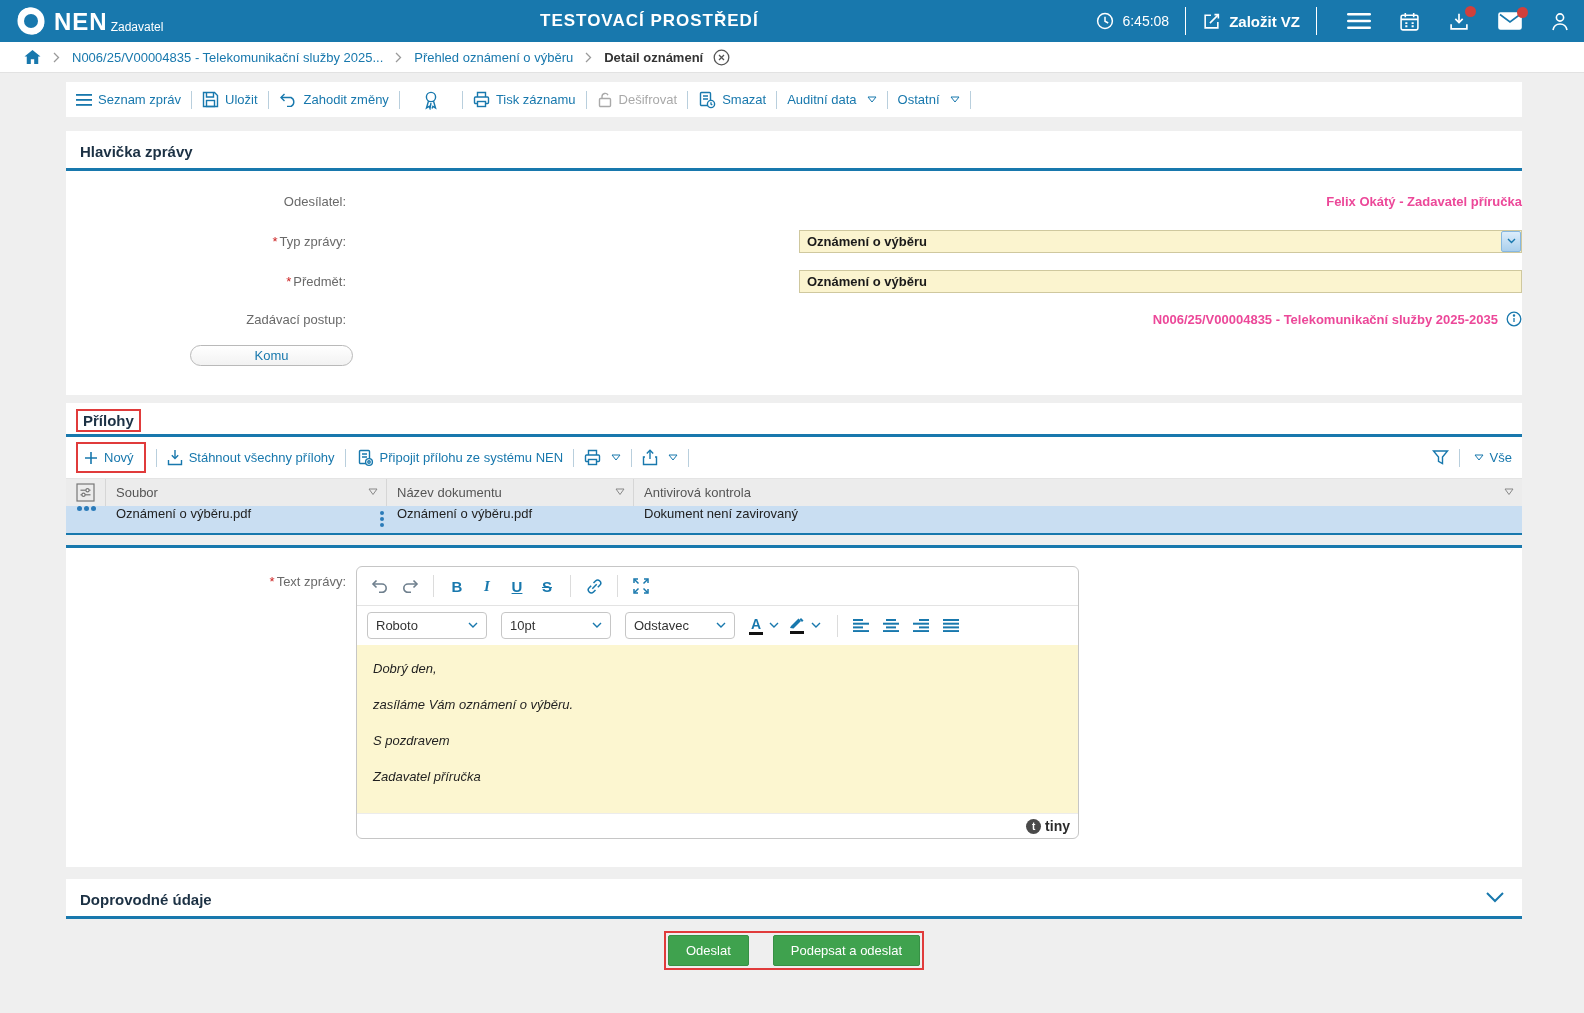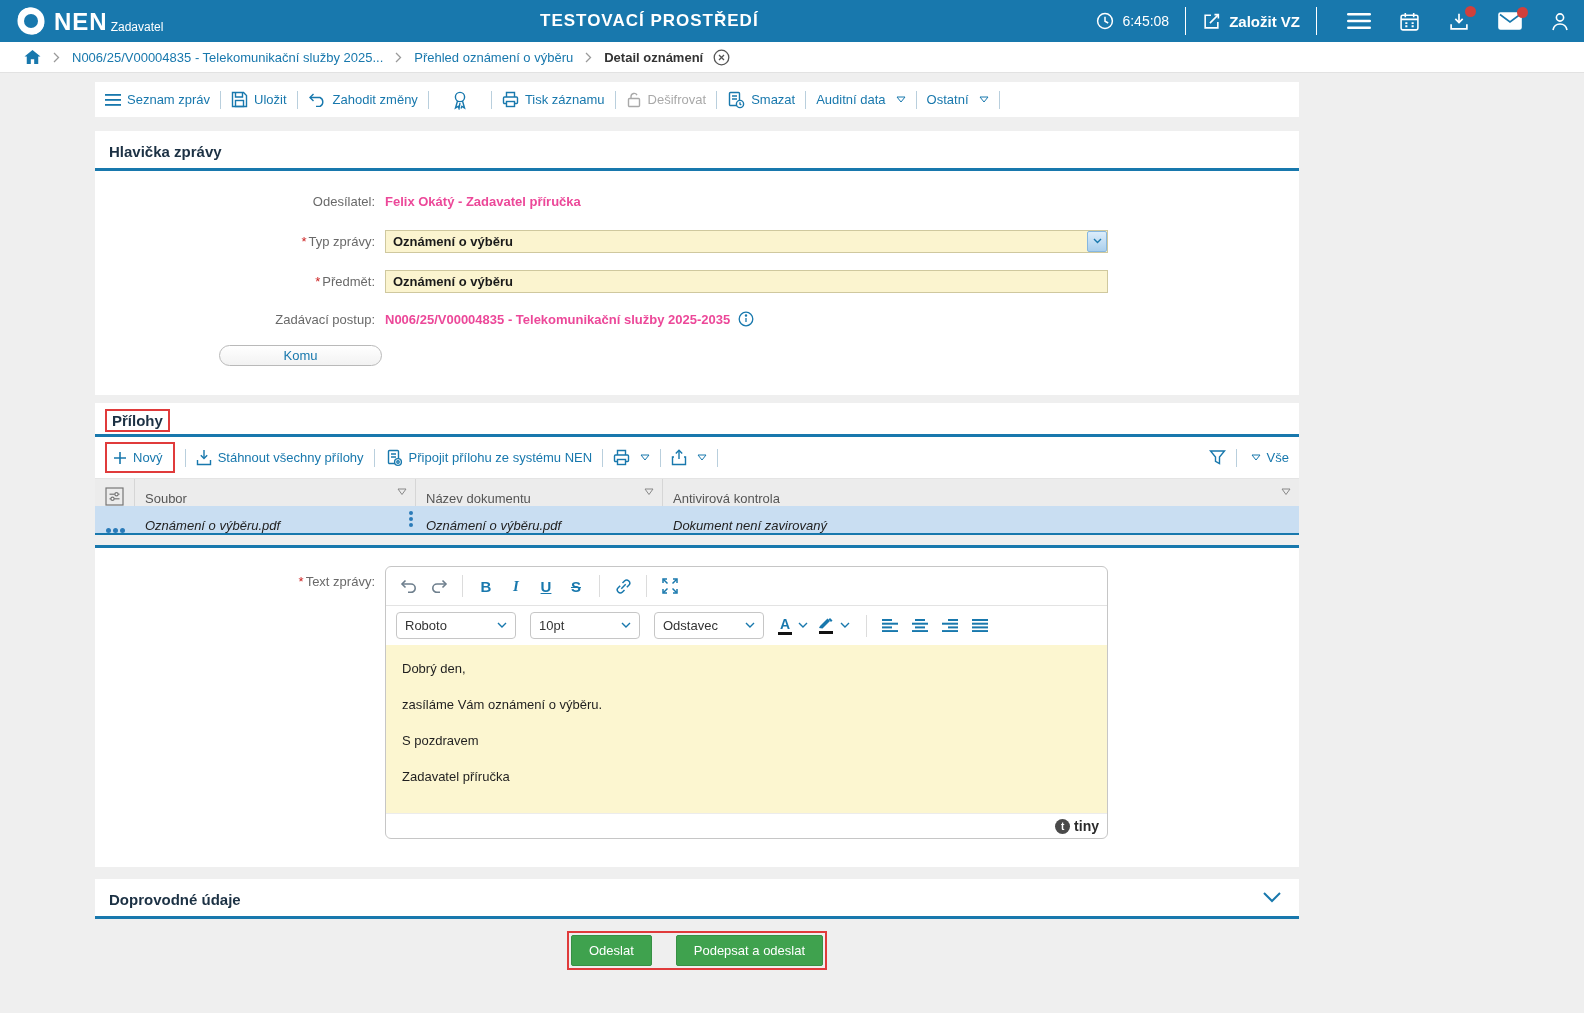--- a/index.html
+++ b/index.html
@@ -21,58 +21,58 @@
   .badge { position:absolute; top:-5px; right:-6px; width:11px; height:11px; border-radius:50%; background:#d0403c; }
 
   
   .breadcrumb { height:31px; background:#fff; display:flex; align-items:center; padding-left:24px; border-bottom:1px solid #e2e2e2; }
   .crumb-sep { margin:0 12px; display:flex; }
   .crumb-link { color:#1878ad; cursor:pointer; }
   .crumb-current { color:#333; font-weight:bold; }
   .crumb-close { margin-left:10px; display:flex; cursor:pointer; }
 
   
-  .content { width:1204px; margin-left:95px; }
+  .content { width:1456px; margin-left:66px; }
   .card { background:#fff; }
   .sec-title { font-size:15px; font-weight:bold; color:#1c3144; padding:12px 14px 8px; }
   .blue-rule { height:3px; background:#1878ad; }
 
   
   .rec-toolbar { margin-top:9px; height:35px; display:flex; align-items:center; padding:0 10px; color:#1878ad; }
   .tb-item { display:flex; align-items:center; gap:6px; cursor:pointer; white-space:nowrap; }
   .tb-item.disabled { color:#a9a9a9; cursor:default; }
   .tb-sep { width:1px; height:18px; background:#b9cfdd; margin:0 10px; }
   .dd-tri { margin-left:4px; display:flex; }
 
   
   .form { padding:18px 0 28px; }
-  .frow { display:flex; align-items:center; margin-bottom:16px; min-height:24px; }
+  .frow { display:flex; align-items:center; margin-bottom:16px; min-height:24px;justify-content:space-between; }
   .flabel { width:290px; padding-right:10px; text-align:right; color:#696969; flex:none; }
   .req { color:#cc2222; margin-right:2px; }
   .fvalue { font-weight:bold; color:#ec4899; display:flex; align-items:center; gap:8px; }
   .field { width:723px; height:23px; background:#fbf4cf; border:1px solid #cfc89e; display:flex; align-items:center; padding-left:7px; font-weight:bold; color:#1a1a1a; }
   .select-btn { margin-left:auto; width:20px; height:21px; background:linear-gradient(#dcedfb,#aacfec); border:1px solid #86b7e0; border-radius:2px; display:flex; align-items:center; justify-content:center; cursor:pointer; }
   .komu-btn { width:163px; height:21px; border:1px solid #b9b9b9; border-radius:11px; background:linear-gradient(#fff,#f2f2f2); color:#1878ad; display:flex; align-items:center; justify-content:center; cursor:pointer; margin-left:124px; margin-right:13px; flex:none; }
 
   
   .att-card { margin-top:8px; }
   .att-title-box { display:inline-block; border:2px solid #e03b3b; padding:1px 5px; margin:6px 0 2px 10px; }
   .att-title-box .sec-title { padding:0; }
   .att-toolbar { height:42px; display:flex; align-items:center; padding:0 10px; color:#1878ad; border-bottom:1px solid #e4e4e4; }
   .novy-box { border:2px solid #e03b3b; padding:6px 10px 6px 6px; display:flex; align-items:center; gap:6px; cursor:pointer; }
   .att-right { margin-left:auto; display:flex; align-items:center; }
   .th-row { display:flex; height:27px; background:#ececec; color:#555; align-items:stretch; }
-  .th { display:flex; align-items:flex-end; position:relative; padding-left:10px; border-right:1px solid #d6d6d6; }
+  .th { display:flex; align-items:center; position:relative; padding-left:10px; border-right:1px solid #d6d6d6; }
   .th .tri { position:absolute; right:8px; top:9px; }
   .th-icon-cell { width:40px; flex:none; justify-content:center; padding-left:0; }
   .col-soubor { width:281px; flex:none; }
   .col-nazev { width:247px; flex:none; }
   .col-antivir { flex:1; border-right:none; }
   .tr-row { display:flex; height:29px; background:#c9def2; align-items:stretch; border-bottom:2px solid #1878ad; }
-  .td { display:flex; align-items:flex-end; padding-left:10px; position:relative;font-style:italic; }
+  .td { display:flex; align-items:flex-start; padding-left:10px; position:relative; }
   .td-icon { width:40px; flex:none; justify-content:center; padding-left:0; }
   .drag-dots { position:absolute; right:3px; top:5px; display:flex; flex-direction:column; gap:2px; }
   .drag-dots i { width:4px; height:4px; border-radius:50%; background:#2b7bb9; }
   .hdots { display:flex; gap:2px; }
   .hdots i { width:5px; height:5px; border-radius:50%; background:#2b7bb9; }
 
   
   .text-card { margin-top:10px; padding-bottom:28px; }
   .editor-row { display:flex; padding-top:18px; }
   .editor-label { width:290px; padding-right:10px; text-align:right; color:#696969; padding-top:8px; flex:none; }
@@ -81,21 +81,21 @@
   .ed-tb1 { border-bottom:1px solid #e3e3e3; }
   .ed-btn { min-width:26px; height:26px; display:flex; align-items:center; justify-content:center; color:#1878ad; font-weight:bold; font-size:15px; cursor:pointer; }
   .ed-btn.gray { color:#6e7f8d; }
   .ed-sep { width:1px; height:22px; background:#dcdcdc; margin:0 6px; }
   .ed-select { height:27px; border:1px solid #c6c6c6; border-radius:4px; display:flex; align-items:center; padding:0 8px; color:#333; font-size:13px; cursor:pointer; margin-right:10px; }
   .ed-select span { flex:1; }
   .colorbar { display:flex; flex-direction:column; align-items:center; line-height:1; }
   .colorbar b { color:#1878ad; font-size:14px; }
   .colorbar i { width:14px; height:3px; background:#111; margin-top:1px; }
   .ed-chev { margin:0 6px 0 2px; display:flex; cursor:pointer; }
-  .ed-content { height:168px; background:#fcf6d0; padding:16px 16px 0; }
+  .ed-content { height:168px; background:#fcf6d0; padding:16px 16px 0;font-style:italic; }
   .ed-content p { margin:0 0 21px; color:#1f1f1f; }
   .ed-footer { height:25px; border-top:1px solid #ececec; display:flex; align-items:center; justify-content:flex-end; padding-right:8px; gap:4px; }
   .tiny-circle { width:15px; height:15px; border-radius:50%; background:#4a4a4a; color:#fff; font-size:10px; font-weight:bold; display:flex; align-items:center; justify-content:center; }
   .tiny-word { font-weight:bold; font-size:14px; color:#2b2b2b; }
 
   
   .accomp { margin-top:12px; }
   .accomp-head { display:flex; align-items:center; }
   .accomp-chev { margin-left:auto; margin-right:18px; cursor:pointer; display:flex; }
 

